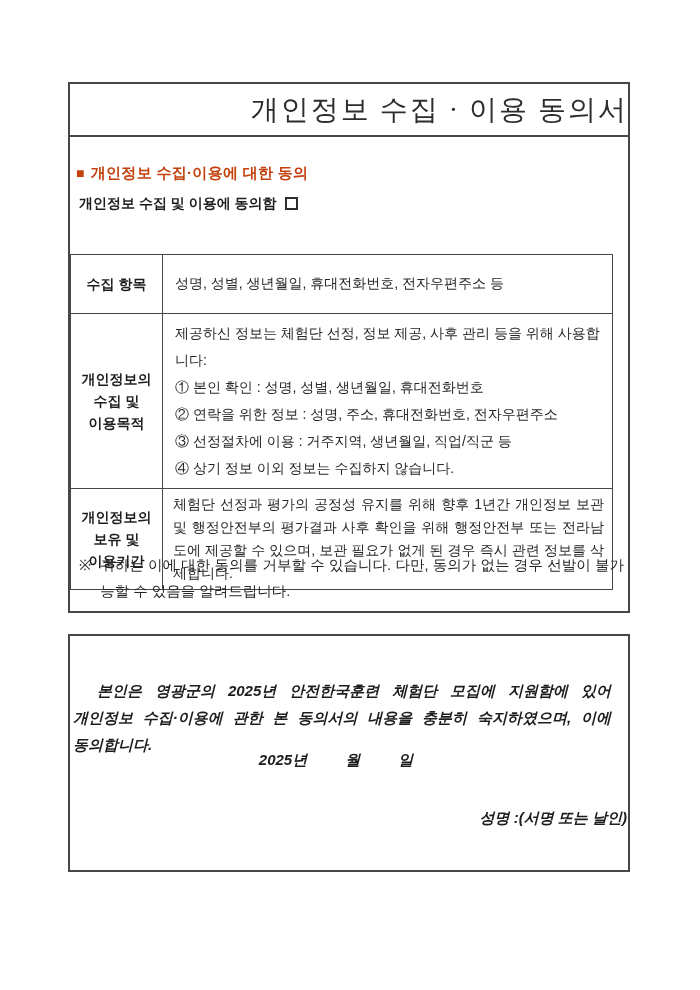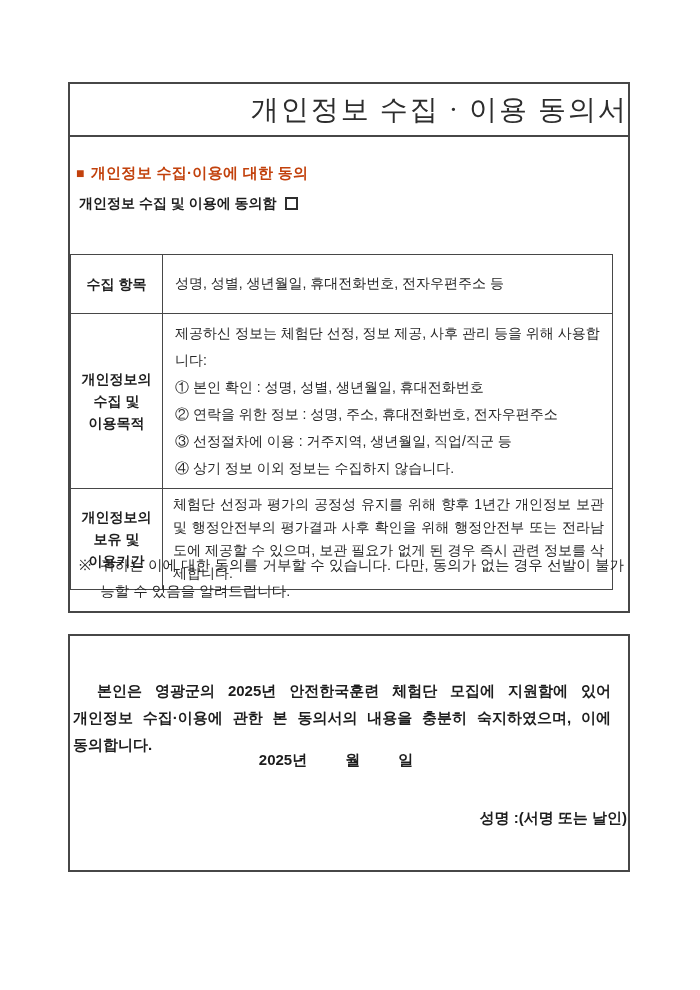--- a/index.html
+++ b/index.html
@@ -55,20 +55,21 @@
     position:absolute; left:9px; top:468px; width:545px;
     display:flex; font-size:14.5px; line-height:26px; color:#262626;
   }
   .refusal-prefix { margin-right:9px; }
   .refusal-text { flex:1; text-align:justify; word-break:break-all; }
 
   
   .box2 {
     position:absolute; left:68px; top:634px; width:562px; height:238px;
     border:2px solid #474747;
+    font-style:italic;
   }
   .statement {
     position:absolute; left:3px; top:41px; width:538px;
     font-size:15px; font-weight:700; color:#1d1d1d;
     line-height:27px; text-align:justify; text-indent:24px; word-break:keep-all;
   }
   .date-line {
     position:absolute; top:115px; left:0; right:26px;
     display:flex; justify-content:center; gap:38px;
     font-size:15px; font-weight:700; color:#1d1d1d;

